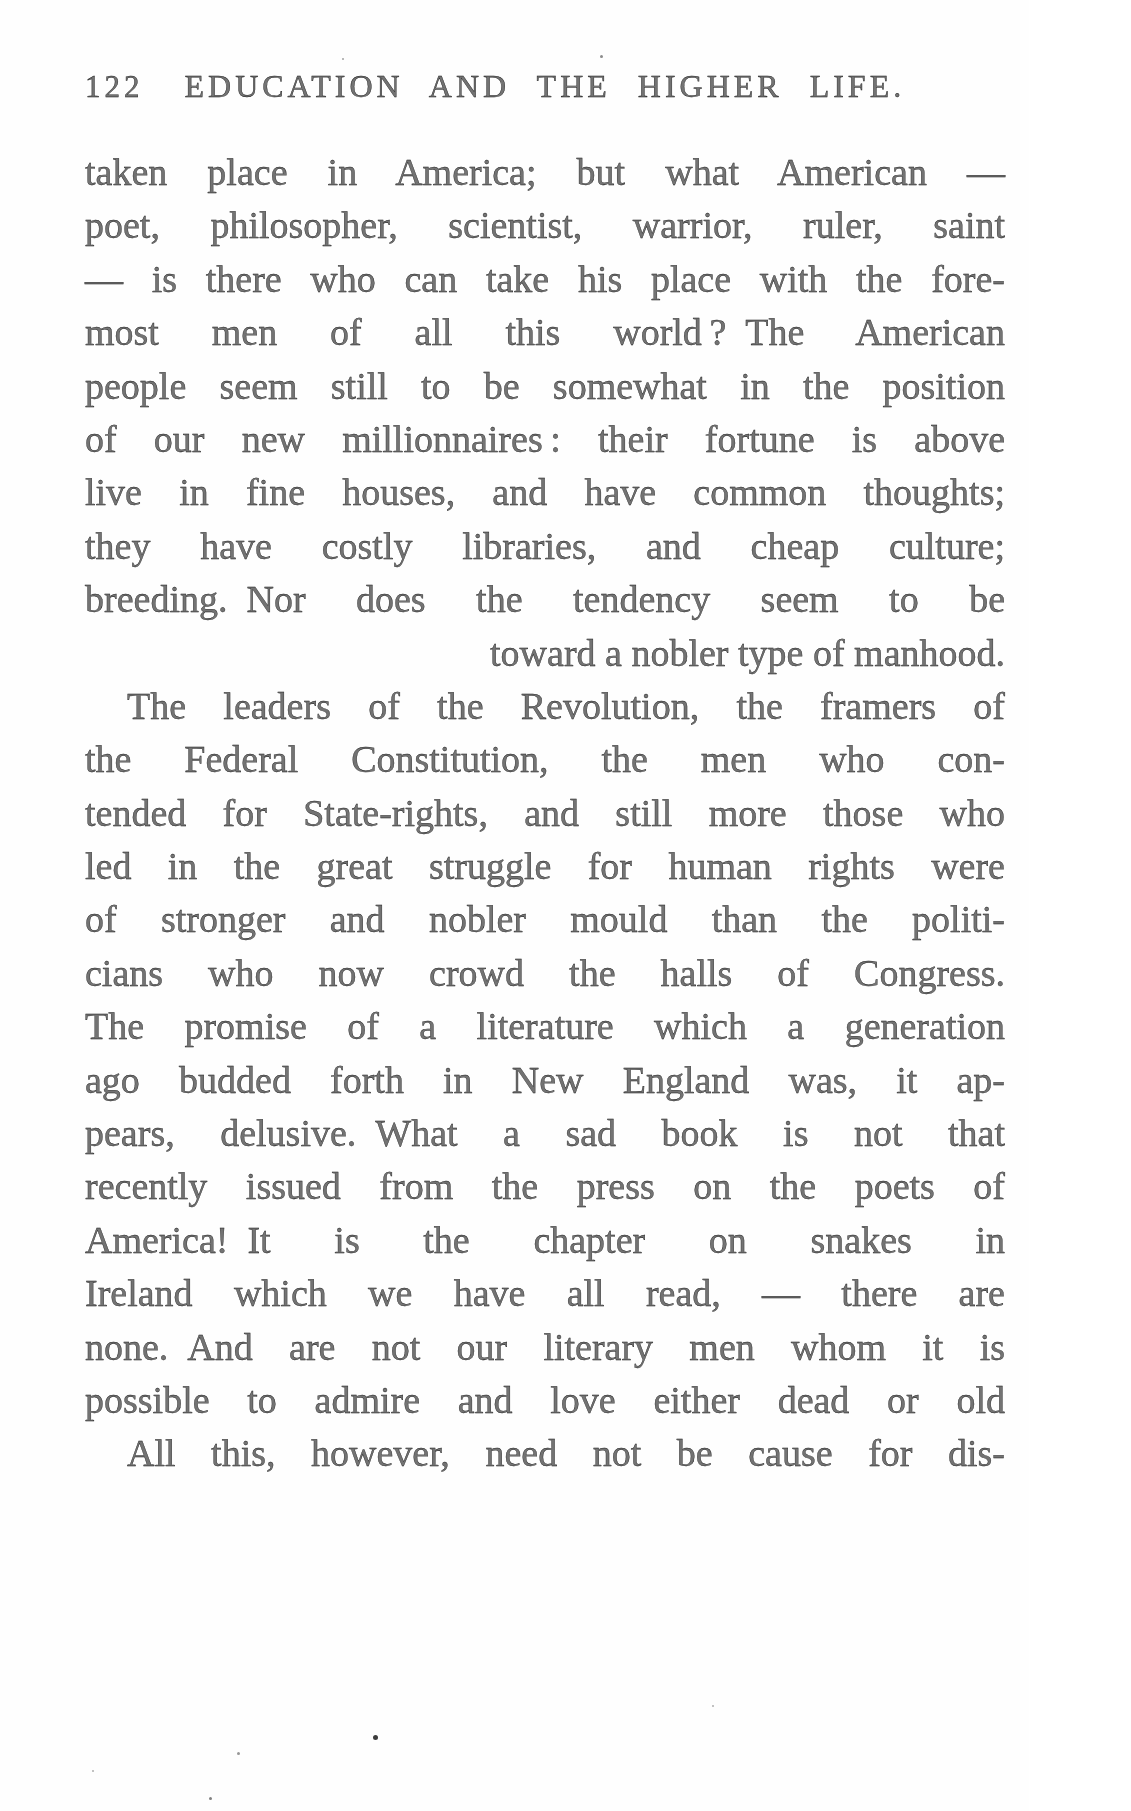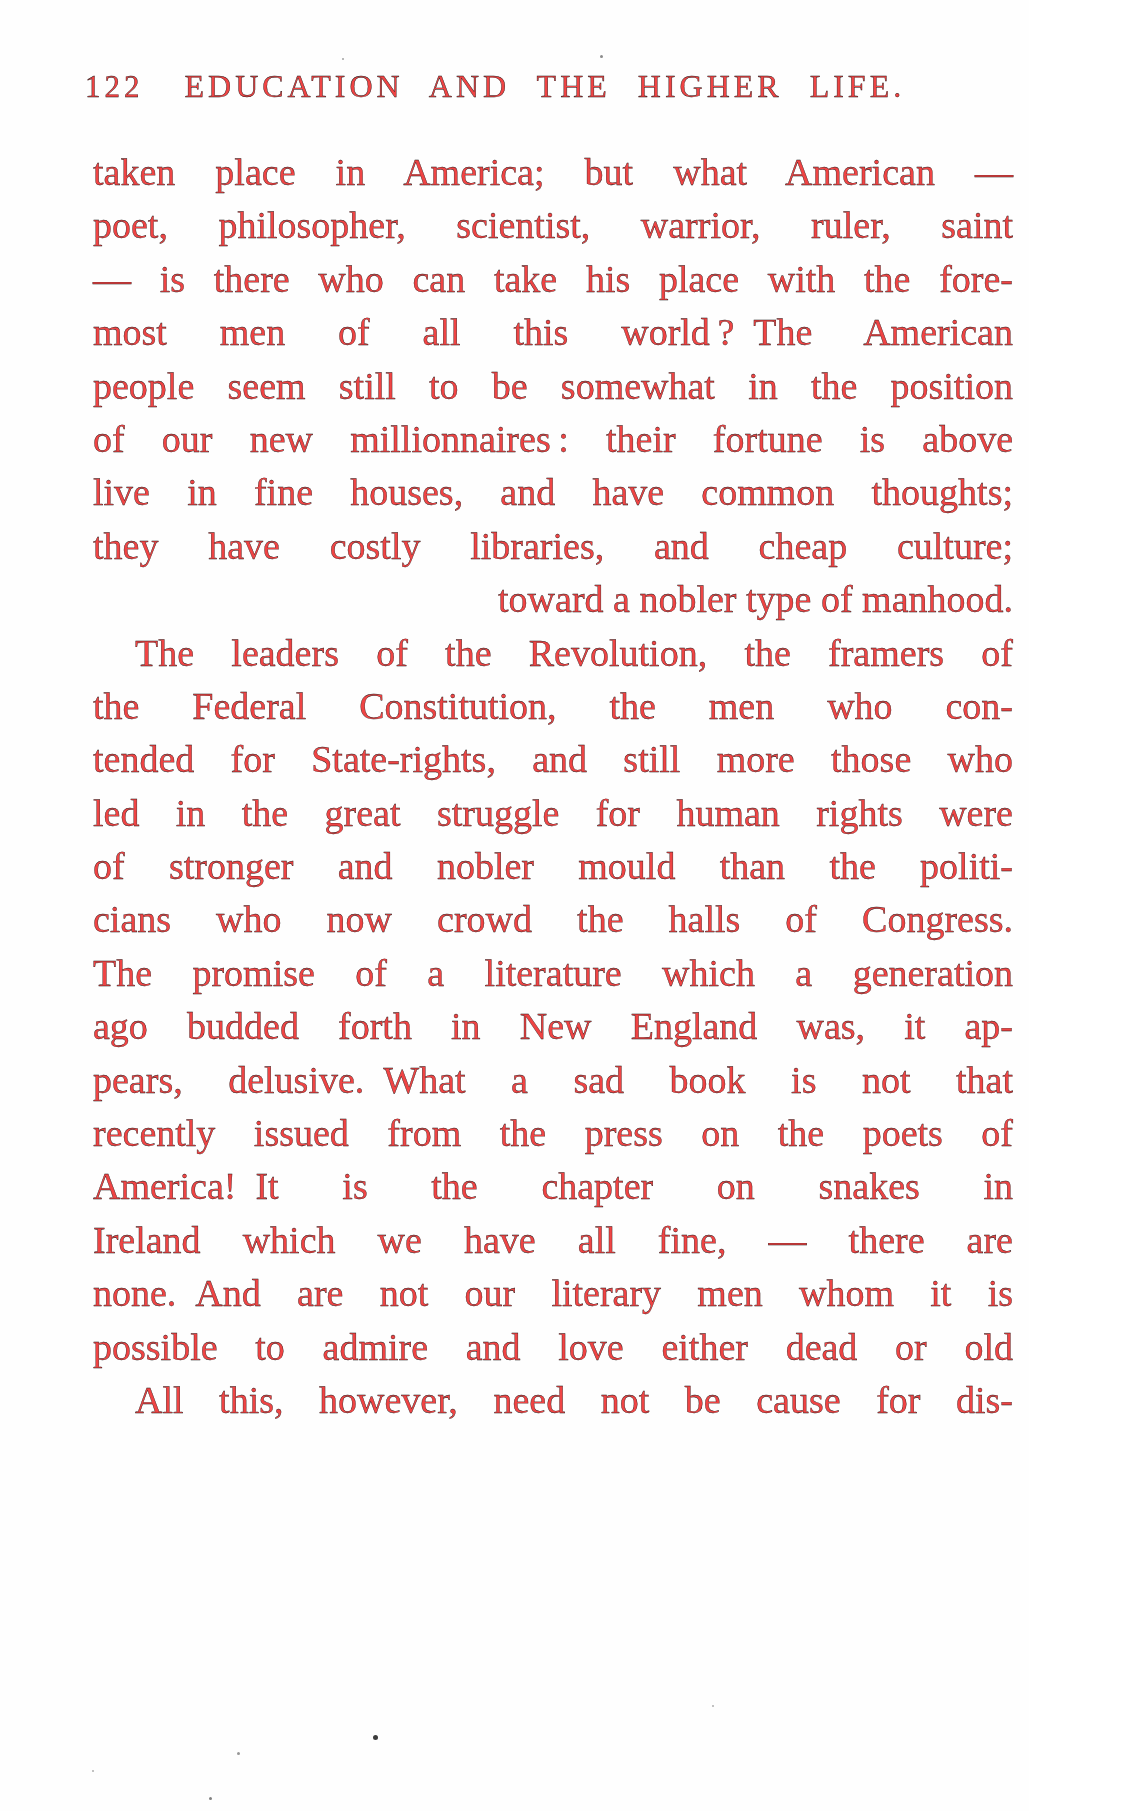--- a/index.html
+++ b/index.html
@@ -7,21 +7,21 @@
     padding: 0;
     background: #ffffff;
   }
   .page {
     position: relative;
     width: 1029px;
     height: 1811px;
     background: #fefefe;
     overflow: hidden;
     font-family: "Liberation Serif", serif;
-    color: #ef4444;
+    color: #737373;
   }
   
   .header {
     position: absolute;
     top: 68px;
     left: 85px;
     width: 920px;
     display: flex;
     align-items: baseline;
     white-space: nowrap;
@@ -35,21 +35,21 @@
     font-size: 32px;
     letter-spacing: 4px;
     word-spacing: 15px;
     margin-left: 41px;
     -webkit-text-stroke: 0.4px #111;
   }
   
   .bodytext {
     position: absolute;
     top: 146px;
-    left: 93px;
+    left: 85px;
     width: 920px;
     font-size: 38px;
     line-height: 53.4px;
     -webkit-text-stroke: 0.35px #111;
   }
   .line {
     height: 53.4px;
     overflow: visible;
   }
   .line.justify {
@@ -81,33 +81,34 @@
 
   <div class="bodytext" id="body-lines">
       <div class="line justify">taken place in America; but what American —</div>
       <div class="line justify">poet, philosopher, scientist, warrior, ruler, saint</div>
       <div class="line justify">— is there who can take his place with the fore-</div>
       <div class="line justify">most men of all this world ? The American</div>
       <div class="line justify">people seem still to be somewhat in the position</div>
       <div class="line justify">of our new millionnaires : their fortune is above</div>
       <div class="line justify">live in fine houses, and have common thoughts;</div>
       <div class="line justify">they have costly libraries, and cheap culture;</div>
+      <div class="line justify">breeding. Nor does the tendency seem to be</div>
       <div class="line left">toward a nobler type of manhood.</div>
       <div class="line justify indent">The leaders of the Revolution, the framers of</div>
       <div class="line justify">the Federal Constitution, the men who con-</div>
       <div class="line justify">tended for State-rights, and still more those who</div>
       <div class="line justify">led in the great struggle for human rights were</div>
       <div class="line justify">of stronger and nobler mould than the politi-</div>
       <div class="line justify">cians who now crowd the halls of Congress.</div>
       <div class="line justify">The promise of a literature which a generation</div>
       <div class="line justify">ago budded forth in New England was, it ap-</div>
       <div class="line justify">pears, delusive. What a sad book is not that</div>
       <div class="line justify">recently issued from the press on the poets of</div>
       <div class="line justify">America! It is the chapter on snakes in</div>
-      <div class="line justify">Ireland which we have all fine, — there are</div>
+      <div class="line justify">Ireland which we have all read, — there are</div>
       <div class="line justify">none. And are not our literary men whom it is</div>
       <div class="line justify">possible to admire and love either dead or old</div>
       <div class="line justify indent">All this, however, need not be cause for dis-</div>
     </div>
 
   <div id="specks">
       <div class="speck" style="left: 342px; top: 58px; width: 2px; height: 2px; opacity: 0.4;"></div>
       <div class="speck" style="left: 600px; top: 55px; width: 3px; height: 3px; opacity: 0.5;"></div>
       <div class="speck" style="left: 1088px; top: 202px; width: 3px; height: 3px; opacity: 0.55;"></div>
       <div class="speck" style="left: 1121px; top: 283px; width: 3px; height: 3px; opacity: 0.45;"></div>

